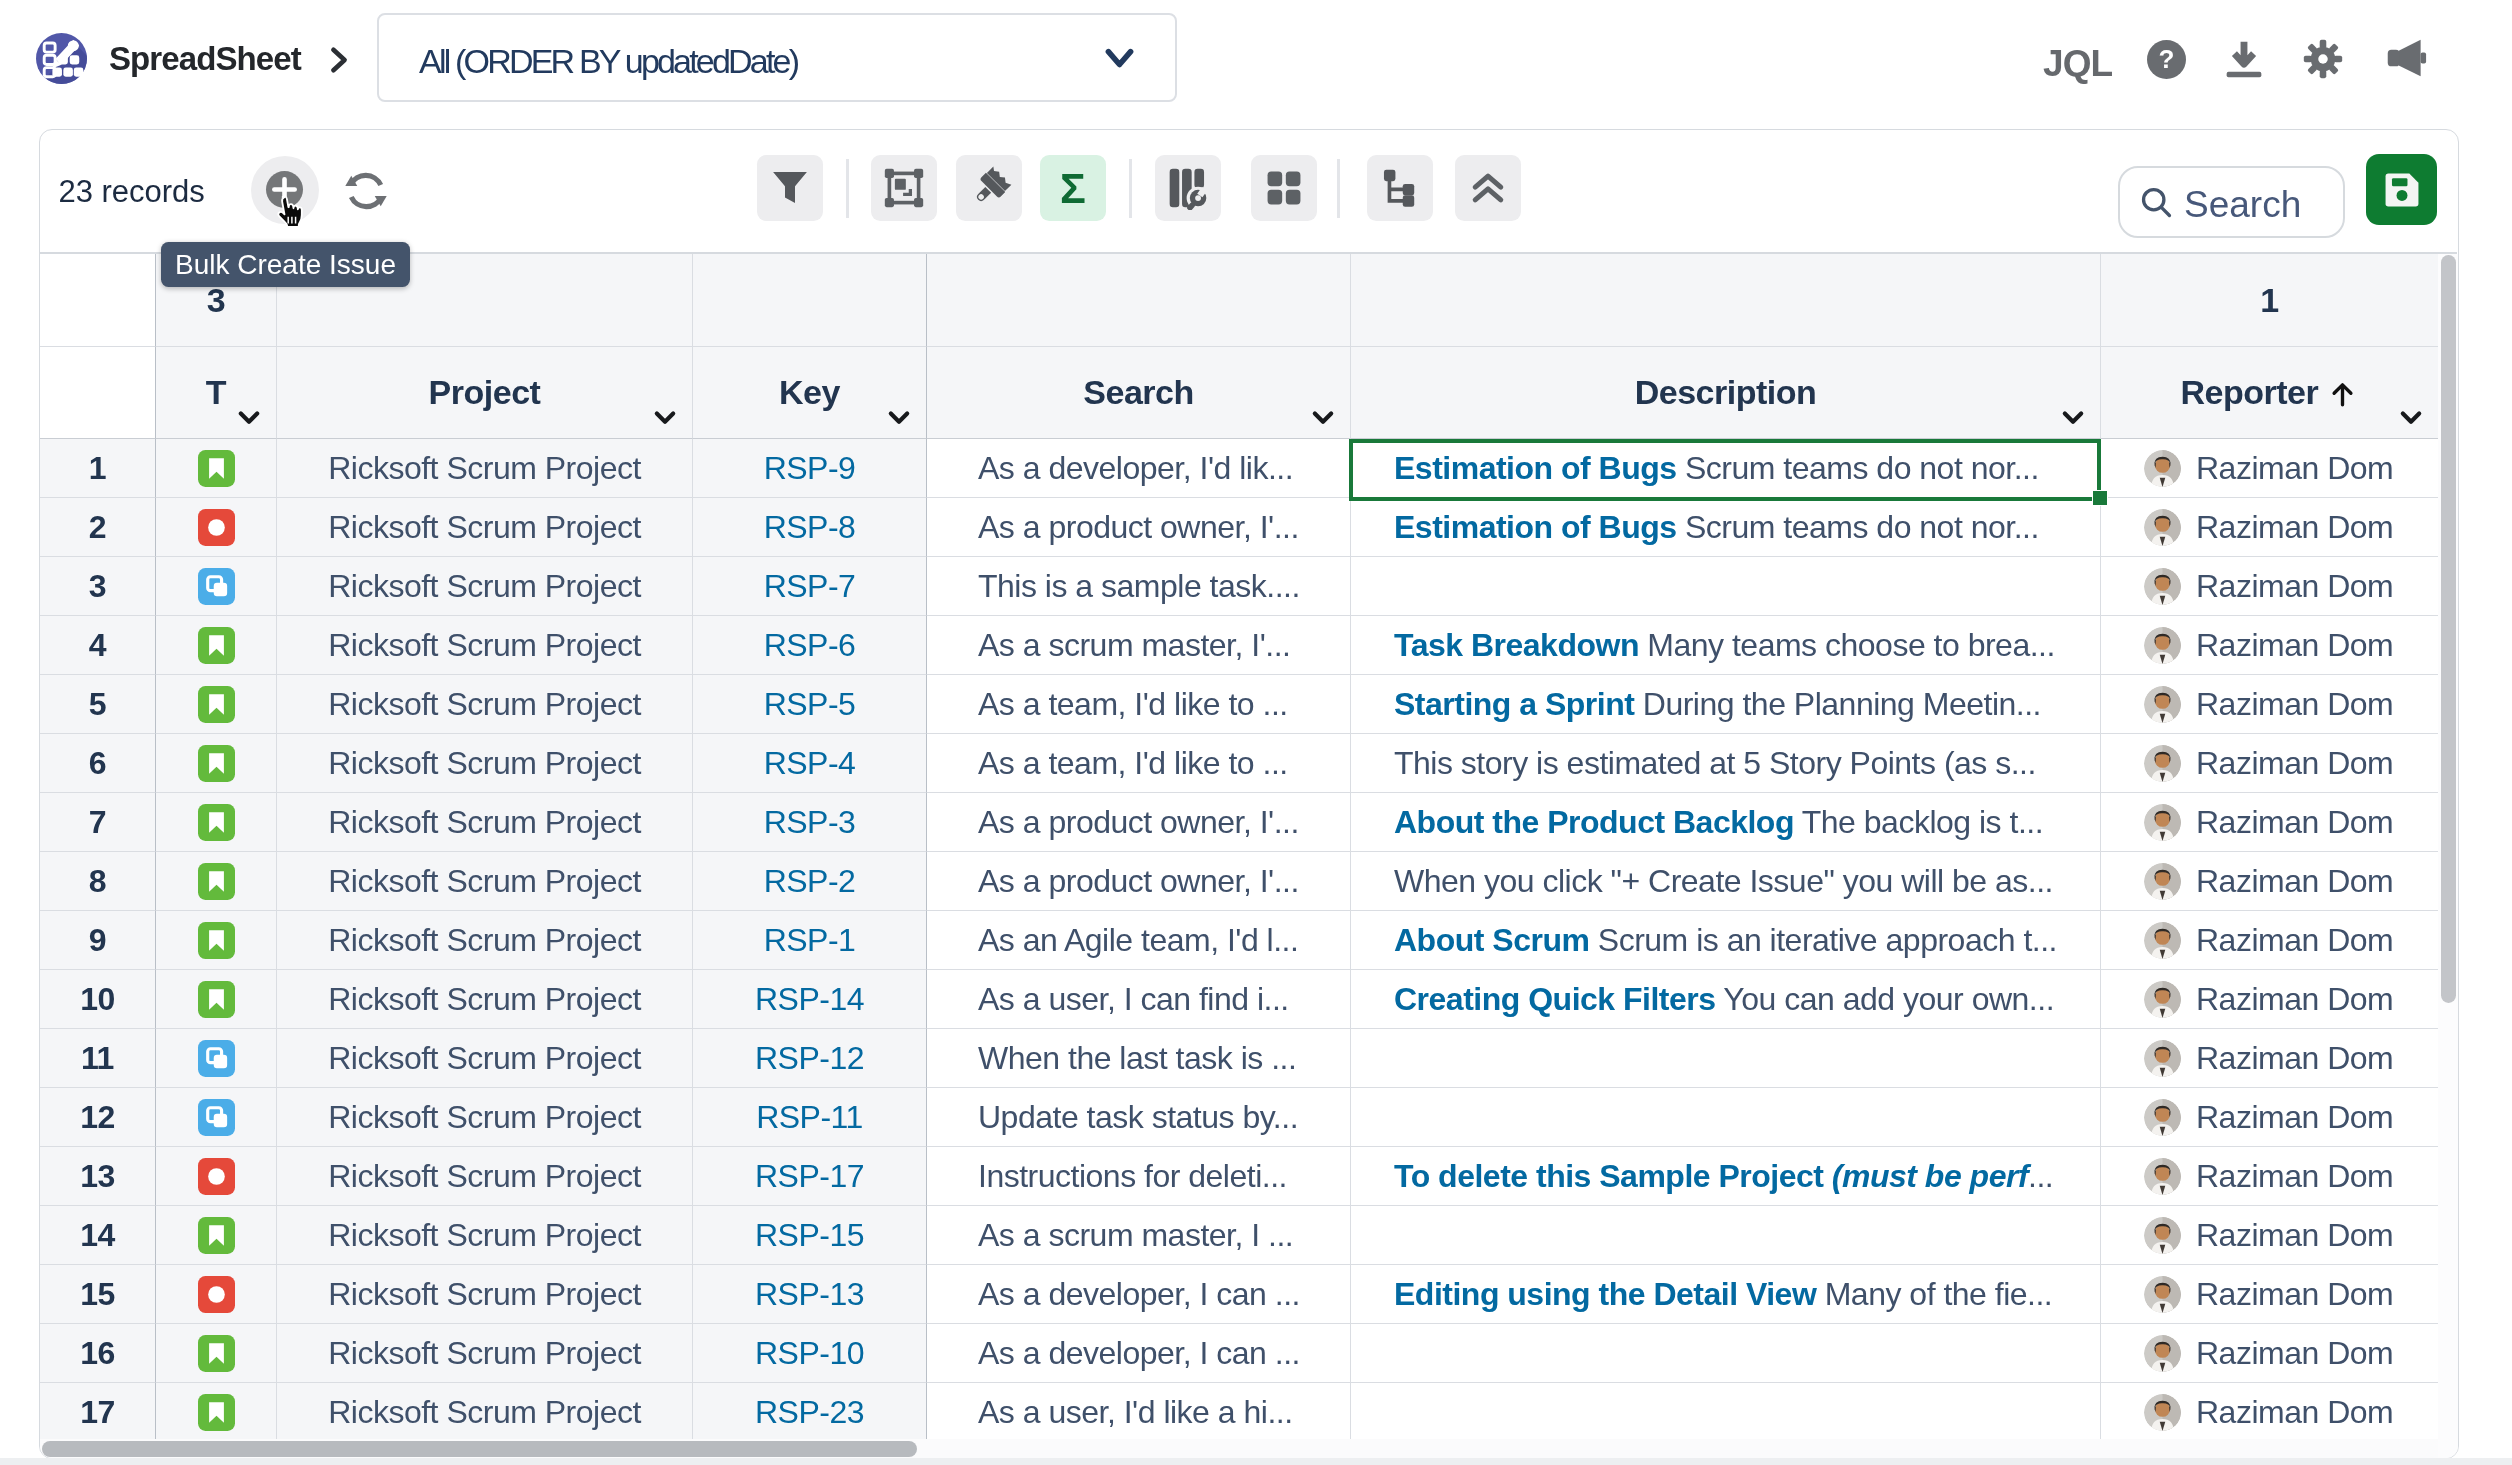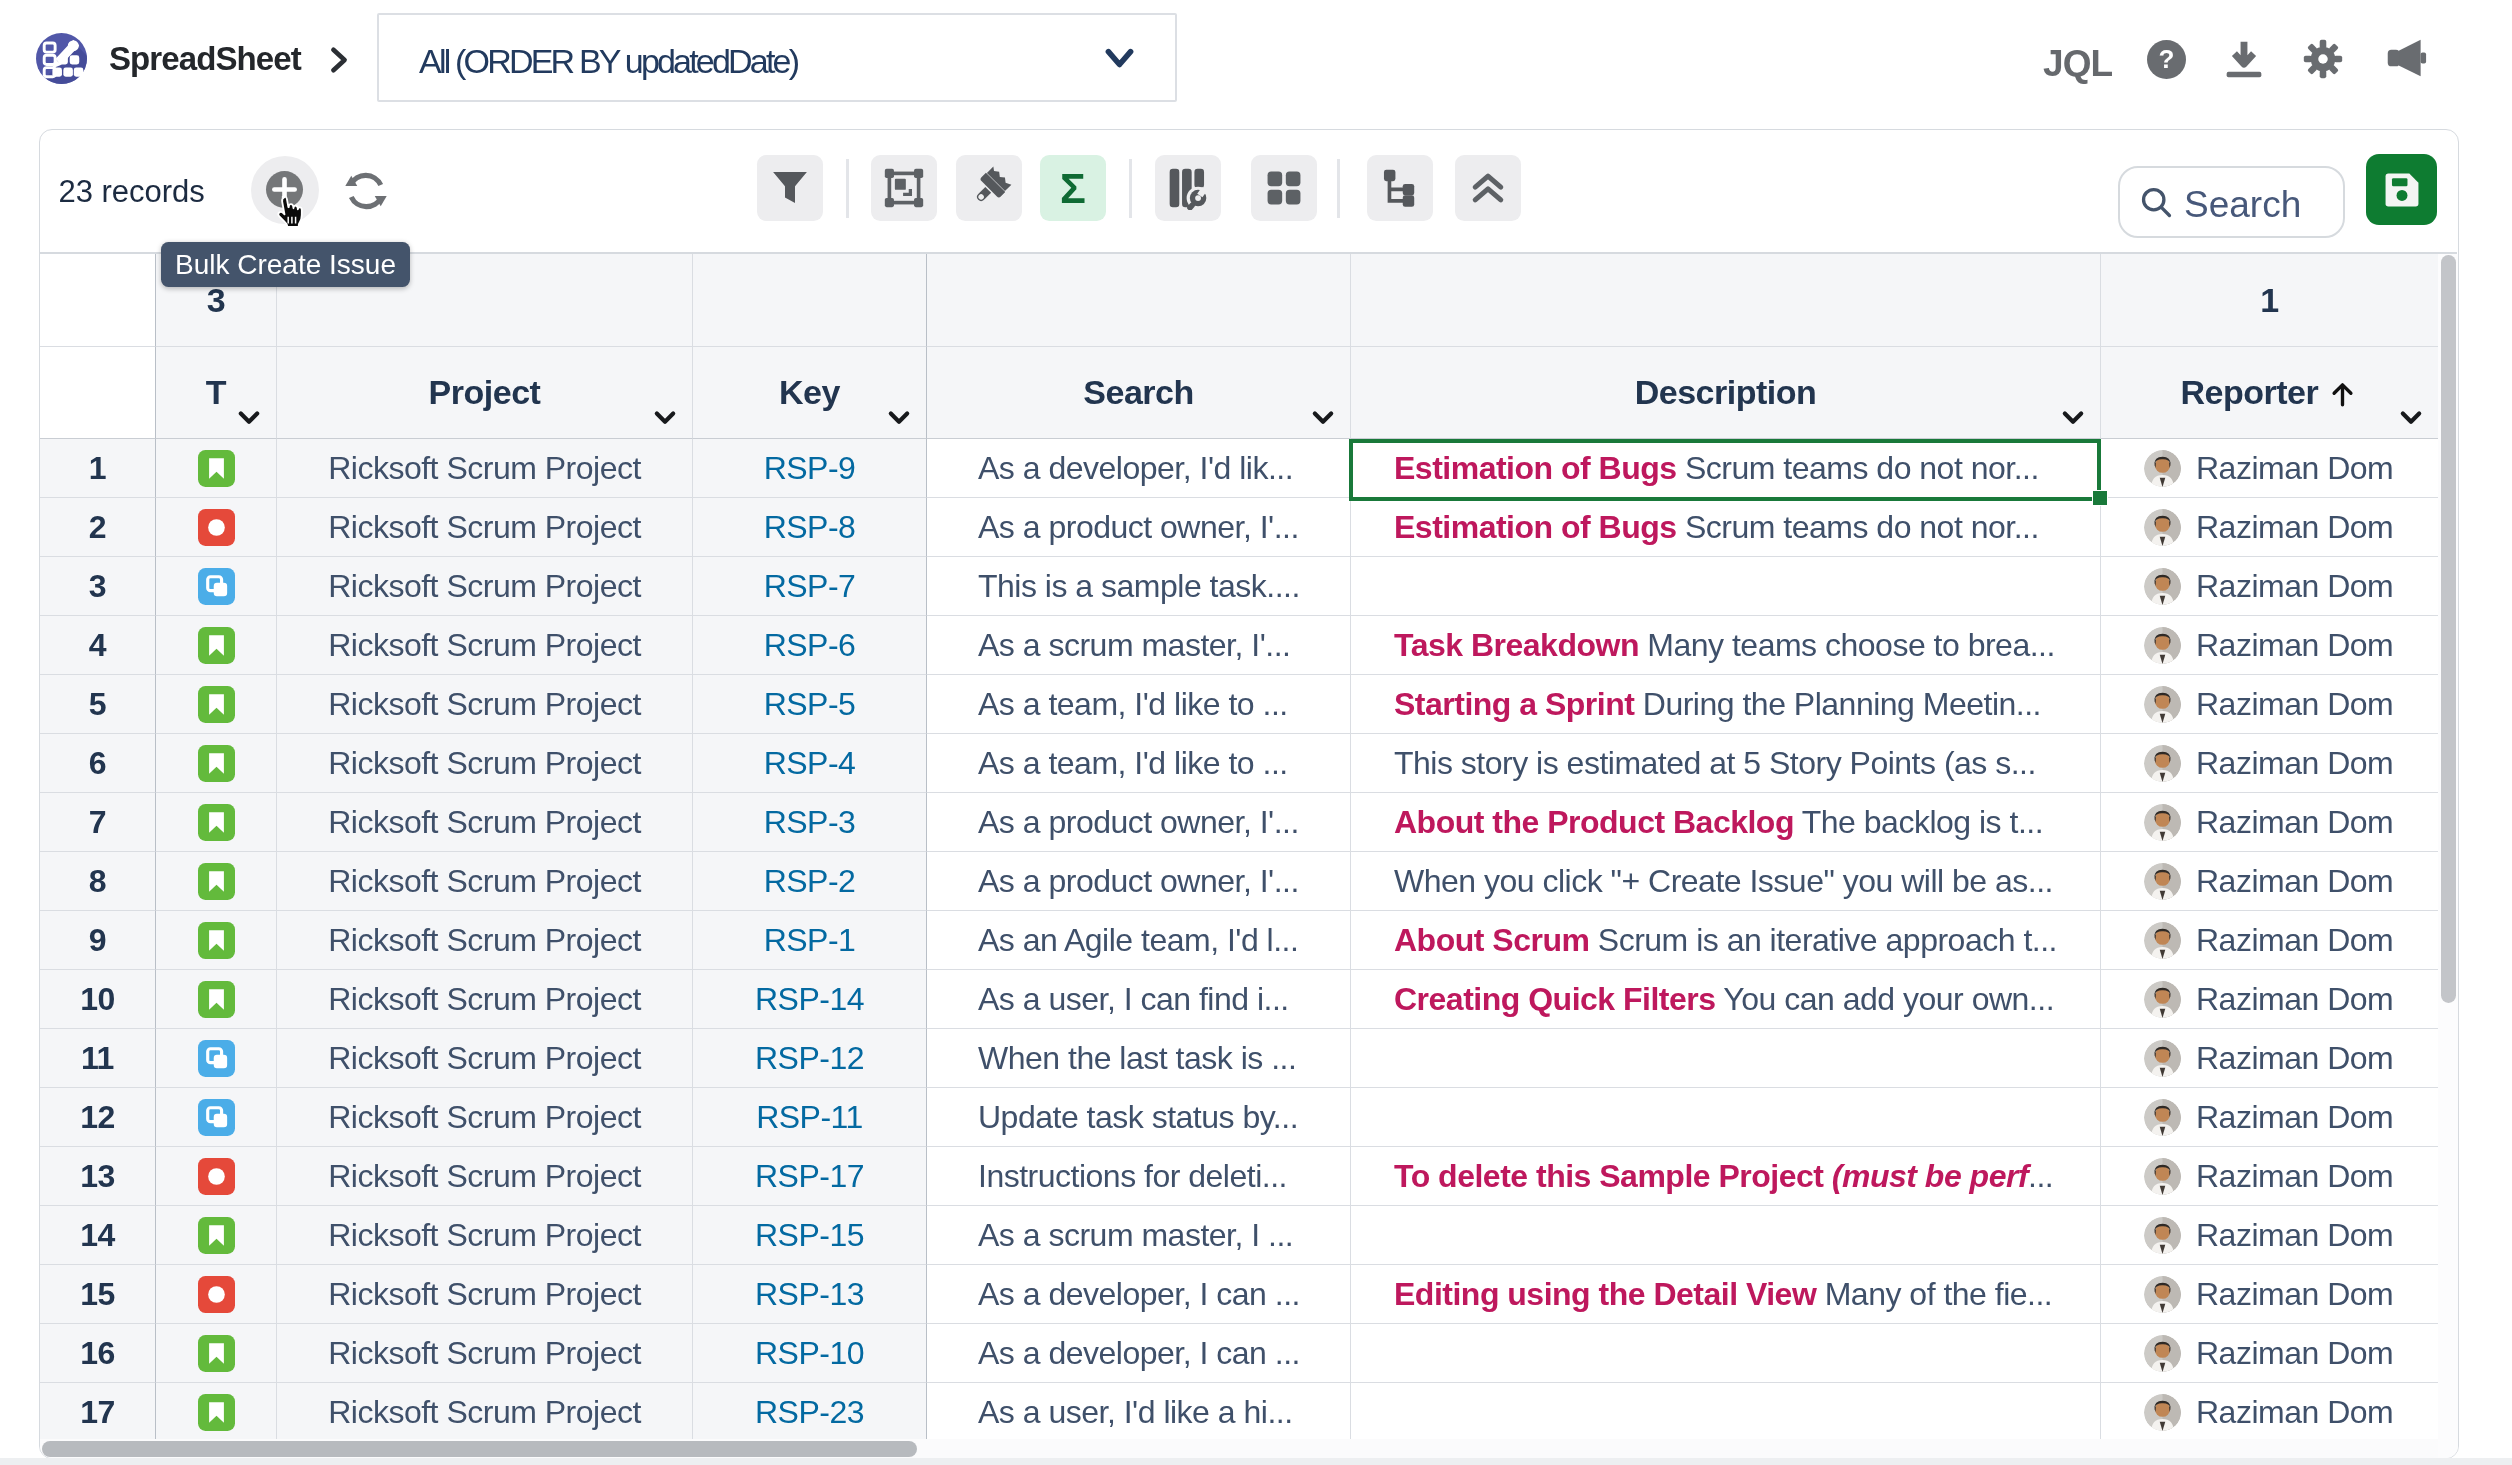--- a/index.html
+++ b/index.html
@@ -1,20 +1,20 @@
 <!DOCTYPE html>
 <html style="font-size:14.7px"><head><meta charset="utf-8"><title>SpreadSheet</title>
 <style>
 *{margin:0;padding:0;box-sizing:border-box}
 html,body{width:2512px;height:1466px;overflow:hidden;background:#fff;
   font-family:"Liberation Sans",sans-serif;}
 .abs{position:absolute}
 
 #crumb{position:absolute;left:109px;top:40px;font-size:33px;font-weight:bold;color:#24272b;letter-spacing:-0.9px}
-#selbox{position:absolute;left:377px;top:13px;width:800px;height:89px;border:2.8px solid #dcdfe4;border-radius:2px;background:#fff}
+#selbox{position:absolute;left:377px;top:13px;width:800px;height:89px;border:2.8px solid #dcdfe4;border-radius:8px;background:#fff}
 #selbox .t{position:absolute;left:40px;top:27px;font-size:34px;letter-spacing:-2.8px;color:#223a5e}
 .gico{color:#696c70}
 
 #frame{position:absolute;left:39px;top:129px;width:2420px;height:1330px;border:1.8px solid #d6dadf;border-radius:13px;background:#fff;overflow:hidden}
 #botband{position:absolute;left:0;top:1458px;width:2512px;height:7.4px;background:#edeff1}
 
 #records{position:absolute;left:18.4px;top:44px;font-size:31px;color:#1c2b41}
 .tbtn{position:absolute;top:25px;width:66px;height:66px;border-radius:9.2px;background:#ededef;display:flex;align-items:center;justify-content:center}
 .tsep{position:absolute;top:28.5px;width:2.8px;height:59px;background:#e3e5e9}
 #sigma{background:#d9f2e3;color:#0f6b34;font-size:43px;font-weight:bold;font-family:"Liberation Sans",sans-serif}
@@ -36,21 +36,21 @@
 .gut.cr,.gut.hr{background:#fff;border-right-color:#b9bfc7}
 .cnt{font-weight:bold;color:#22354f;font-size:34px}
 .hd{font-weight:bold;color:#22354f;font-size:34px}
 .hch{position:absolute;right:13px;bottom:7.4px}
 .num{font-weight:bold;color:#22354f;font-size:32px}
 .summ,.desc,.rep{justify-content:flex-start}
 .summ{padding-left:51px}
 .desc{padding-left:43px}
 .rep{padding-left:43px}
 .key{color:#0369a1}
-.desc b{color:#be185d}
+.desc b{color:#0369a1}
 .it{width:37px;height:37px;border-radius:7.4px;display:inline-flex}
 .it-story{background:#63ba3c}
 .it-bug{background:#e5493a}
 .it-sub{background:#4bade8}
 .av{width:37px;height:37px;border-radius:50%;overflow:hidden;display:inline-flex;flex:none}
 .rn{margin-left:15px}
 
 #selcell{position:absolute;left:1309px;top:309px;width:752px;height:62px;border:4.6px solid #19793a;pointer-events:none}
 #selhandle{position:absolute;left:2052px;top:360px;width:15.6px;height:15.6px;background:#19793a;border:1.8px solid #fff}
 

